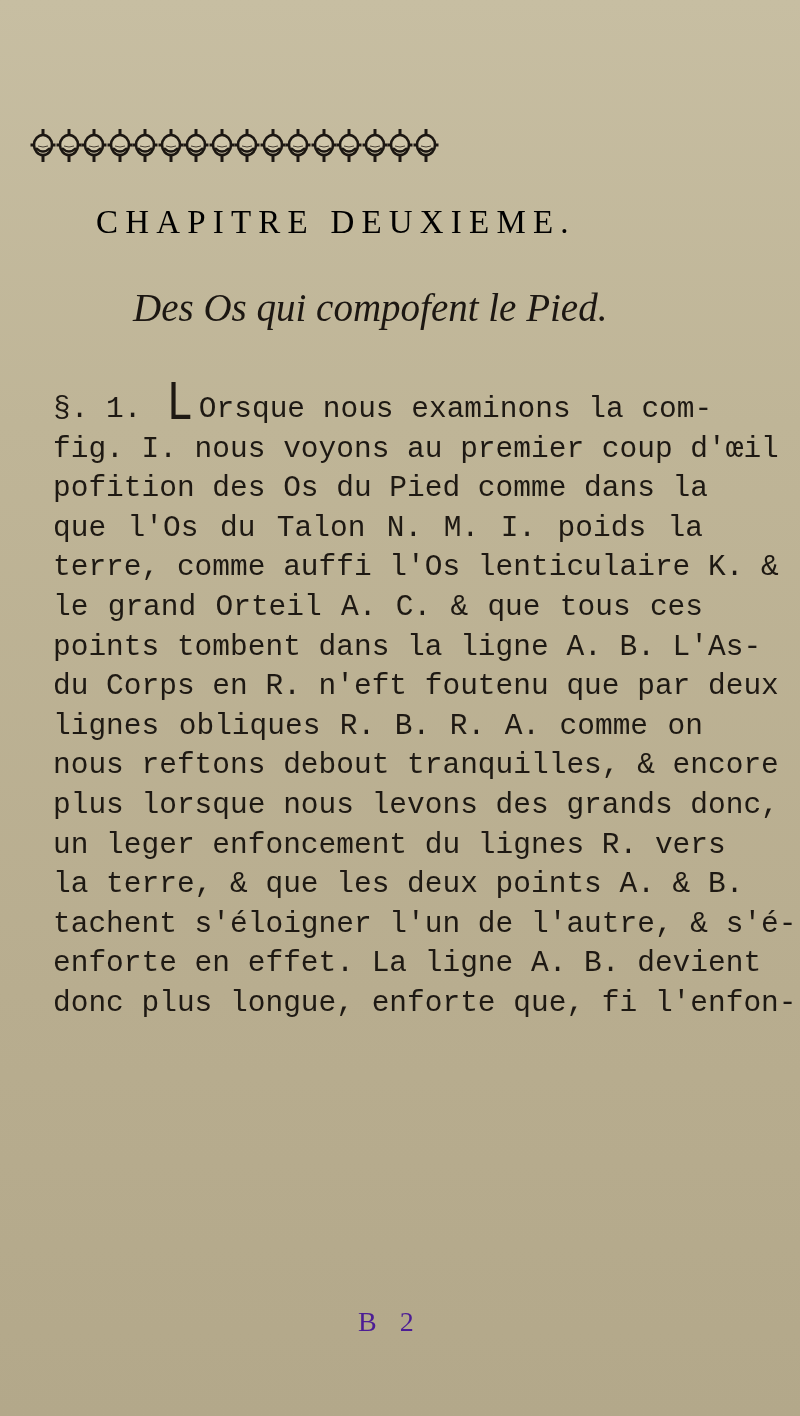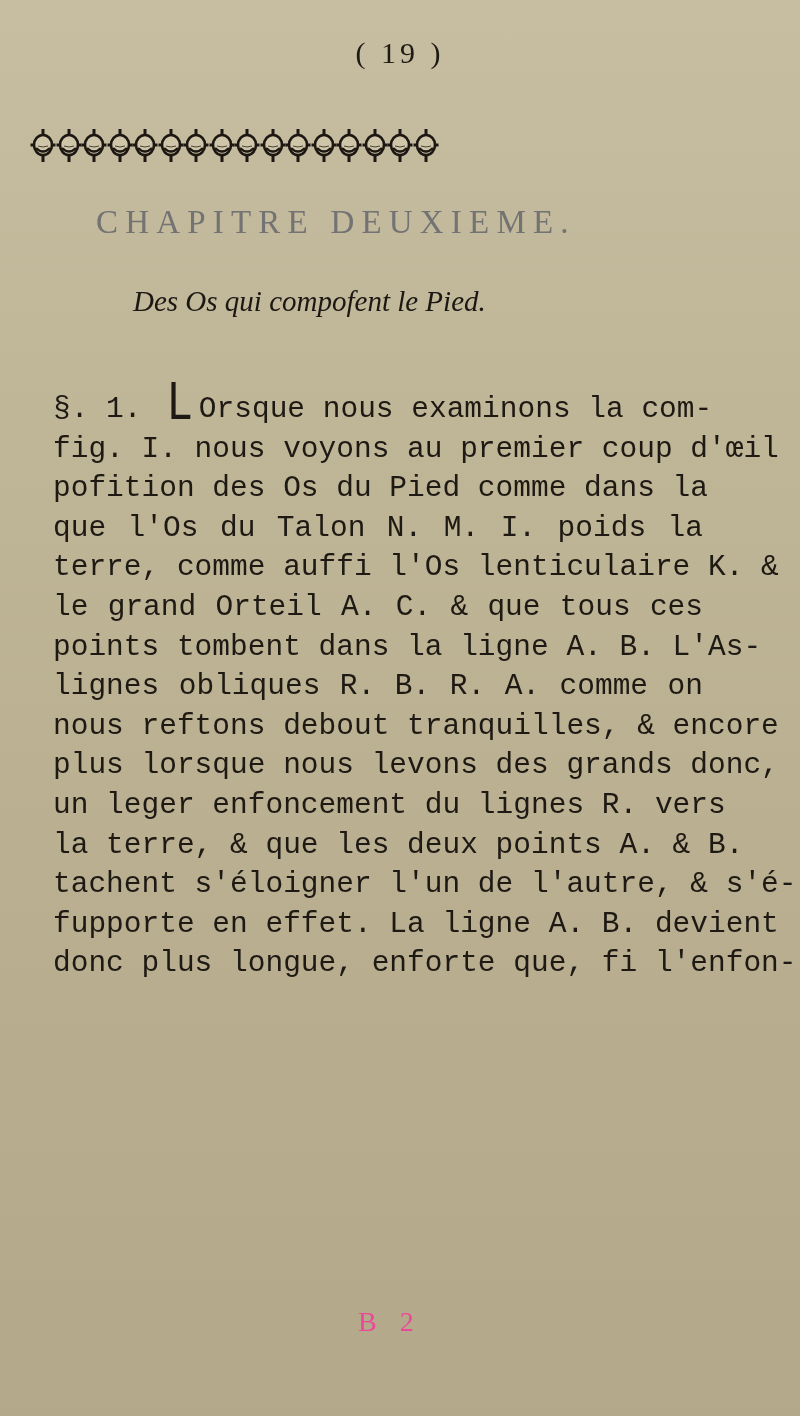--- a/index.html
+++ b/index.html
@@ -46,27 +46,27 @@
     }
     .ornament svg { display: block; }
     .chapter-title {
       position: absolute;
       top: 204px;
       left: 96px;
       width: 660px;
       font-size: 33px;
       letter-spacing: 7.2px;
       white-space: nowrap;
-      color: #737373;
+      color: #000000;
     }
     .subtitle {
       position: absolute;
       top: 285px;
       left: 133px;
-      font-size: 29px;
+      font-size: 39px;
       font-style: italic;
       white-space: nowrap;
       color: #1c1712;
     }
     .body-text {
       position: absolute;
       left: 53px;
       top: 390px;
       width: 650px;
       font-size: 29.5px;
@@ -94,29 +94,28 @@
       vertical-align: -2px;
       transform: scaleX(0.8);
       margin: 0 2px 0 4px;
     }
     .catchword {
       position: absolute;
       top: 1306px;
       left: 358px;
       font-size: 28px;
       letter-spacing: 8px;
-      color: #ec4899;
+      color: #4c1d95;
     }
   </style>
 </head>
 <body>
 
 <div class="page">
 
-  <div class="page-number">( 19 )</div>
 
   <div class="ornament-row" id="ornaments">
       <div class="ornament">
         <svg width="26" height="36" viewBox="0 0 26 36">
           <rect x="11.5" y="1" width="3" height="6" fill="#1c1712"></rect>
           <rect x="11.5" y="27" width="3" height="7" fill="#1c1712"></rect>
           <rect x="0.5" y="15.5" width="4" height="3" fill="#1c1712"></rect>
           <rect x="21.5" y="15.5" width="4" height="3" fill="#1c1712"></rect>
           <ellipse cx="13" cy="17" rx="9" ry="10" fill="#cfc6aa" stroke="#1c1712" stroke-width="2.6"></ellipse>
           <path d="M6 20 Q13 27 20 20" stroke="#1c1712" stroke-width="2.4" fill="none"></path>
@@ -295,24 +294,25 @@
   <div class="subtitle">Des Os qui compofent le Pied.</div>
 
   <div class="body-text">
     <span class="line first"><span class="section-mark">§. 1.</span> <span class="dropcap">L</span><span>Orsque nous examinons la com-</span></span>
     <span class="line">fig. I. nous voyons au premier coup d'œil</span>
     <span class="line">pofition des Os du Pied comme dans la</span>
     <span class="line">que l'Os du Talon N. M. I. poids la</span>
     <span class="line">terre, comme auffi l'Os lenticulaire K. &amp;</span>
     <span class="line">le grand Orteil A. C. &amp; que tous ces</span>
     <span class="line">points tombent dans la ligne A. B. L'As-</span>
+    <span class="line">du Corps en R. n'eft foutenu que par deux</span>
     <span class="line">lignes obliques R. B. R. A. comme on</span>
     <span class="line">nous reftons debout tranquilles, &amp; encore</span>
     <span class="line">plus lorsque nous levons des grands donc,</span>
     <span class="line">un leger enfoncement du lignes R. vers</span>
     <span class="line">la terre, &amp; que les deux points A. &amp; B.</span>
     <span class="line">tachent s'éloigner l'un de l'autre, &amp; s'é-</span>
-    <span class="line">fupporte en effet. La ligne A. B. devient</span>
+    <span class="line">enforte en effet. La ligne A. B. devient</span>
     <span class="line">donc plus longue, enforte que, fi l'enfon-</span>
   </div>
 
   <div class="catchword">B 2</div>
 </div>
 
 </body></html>

